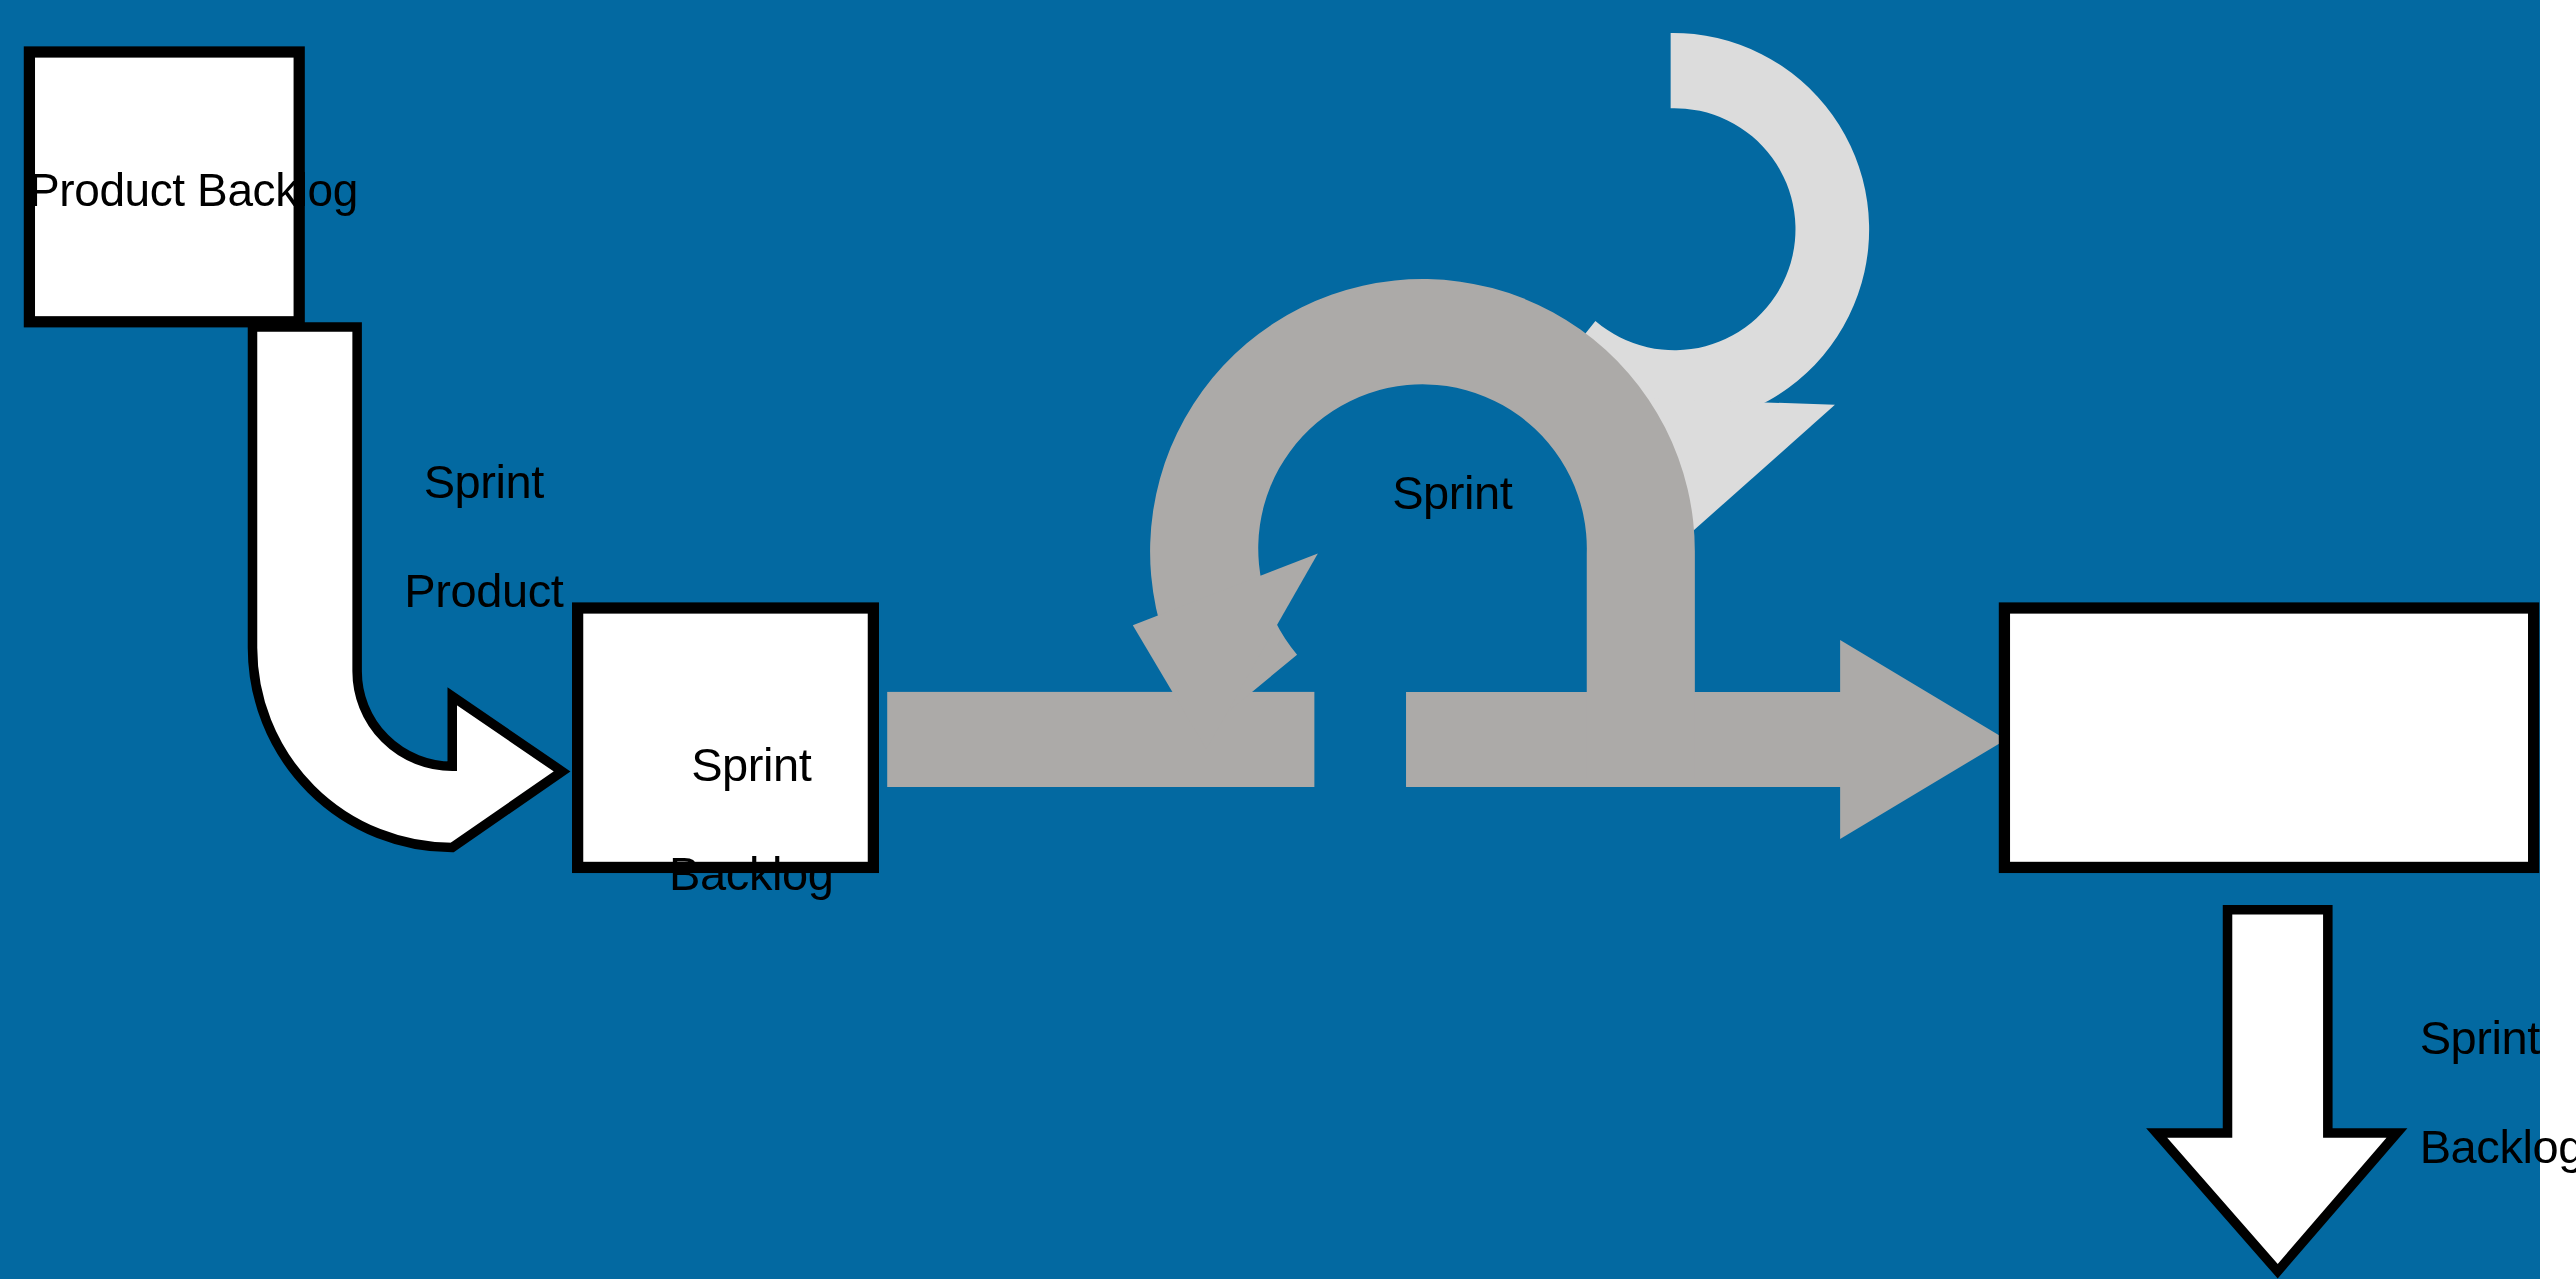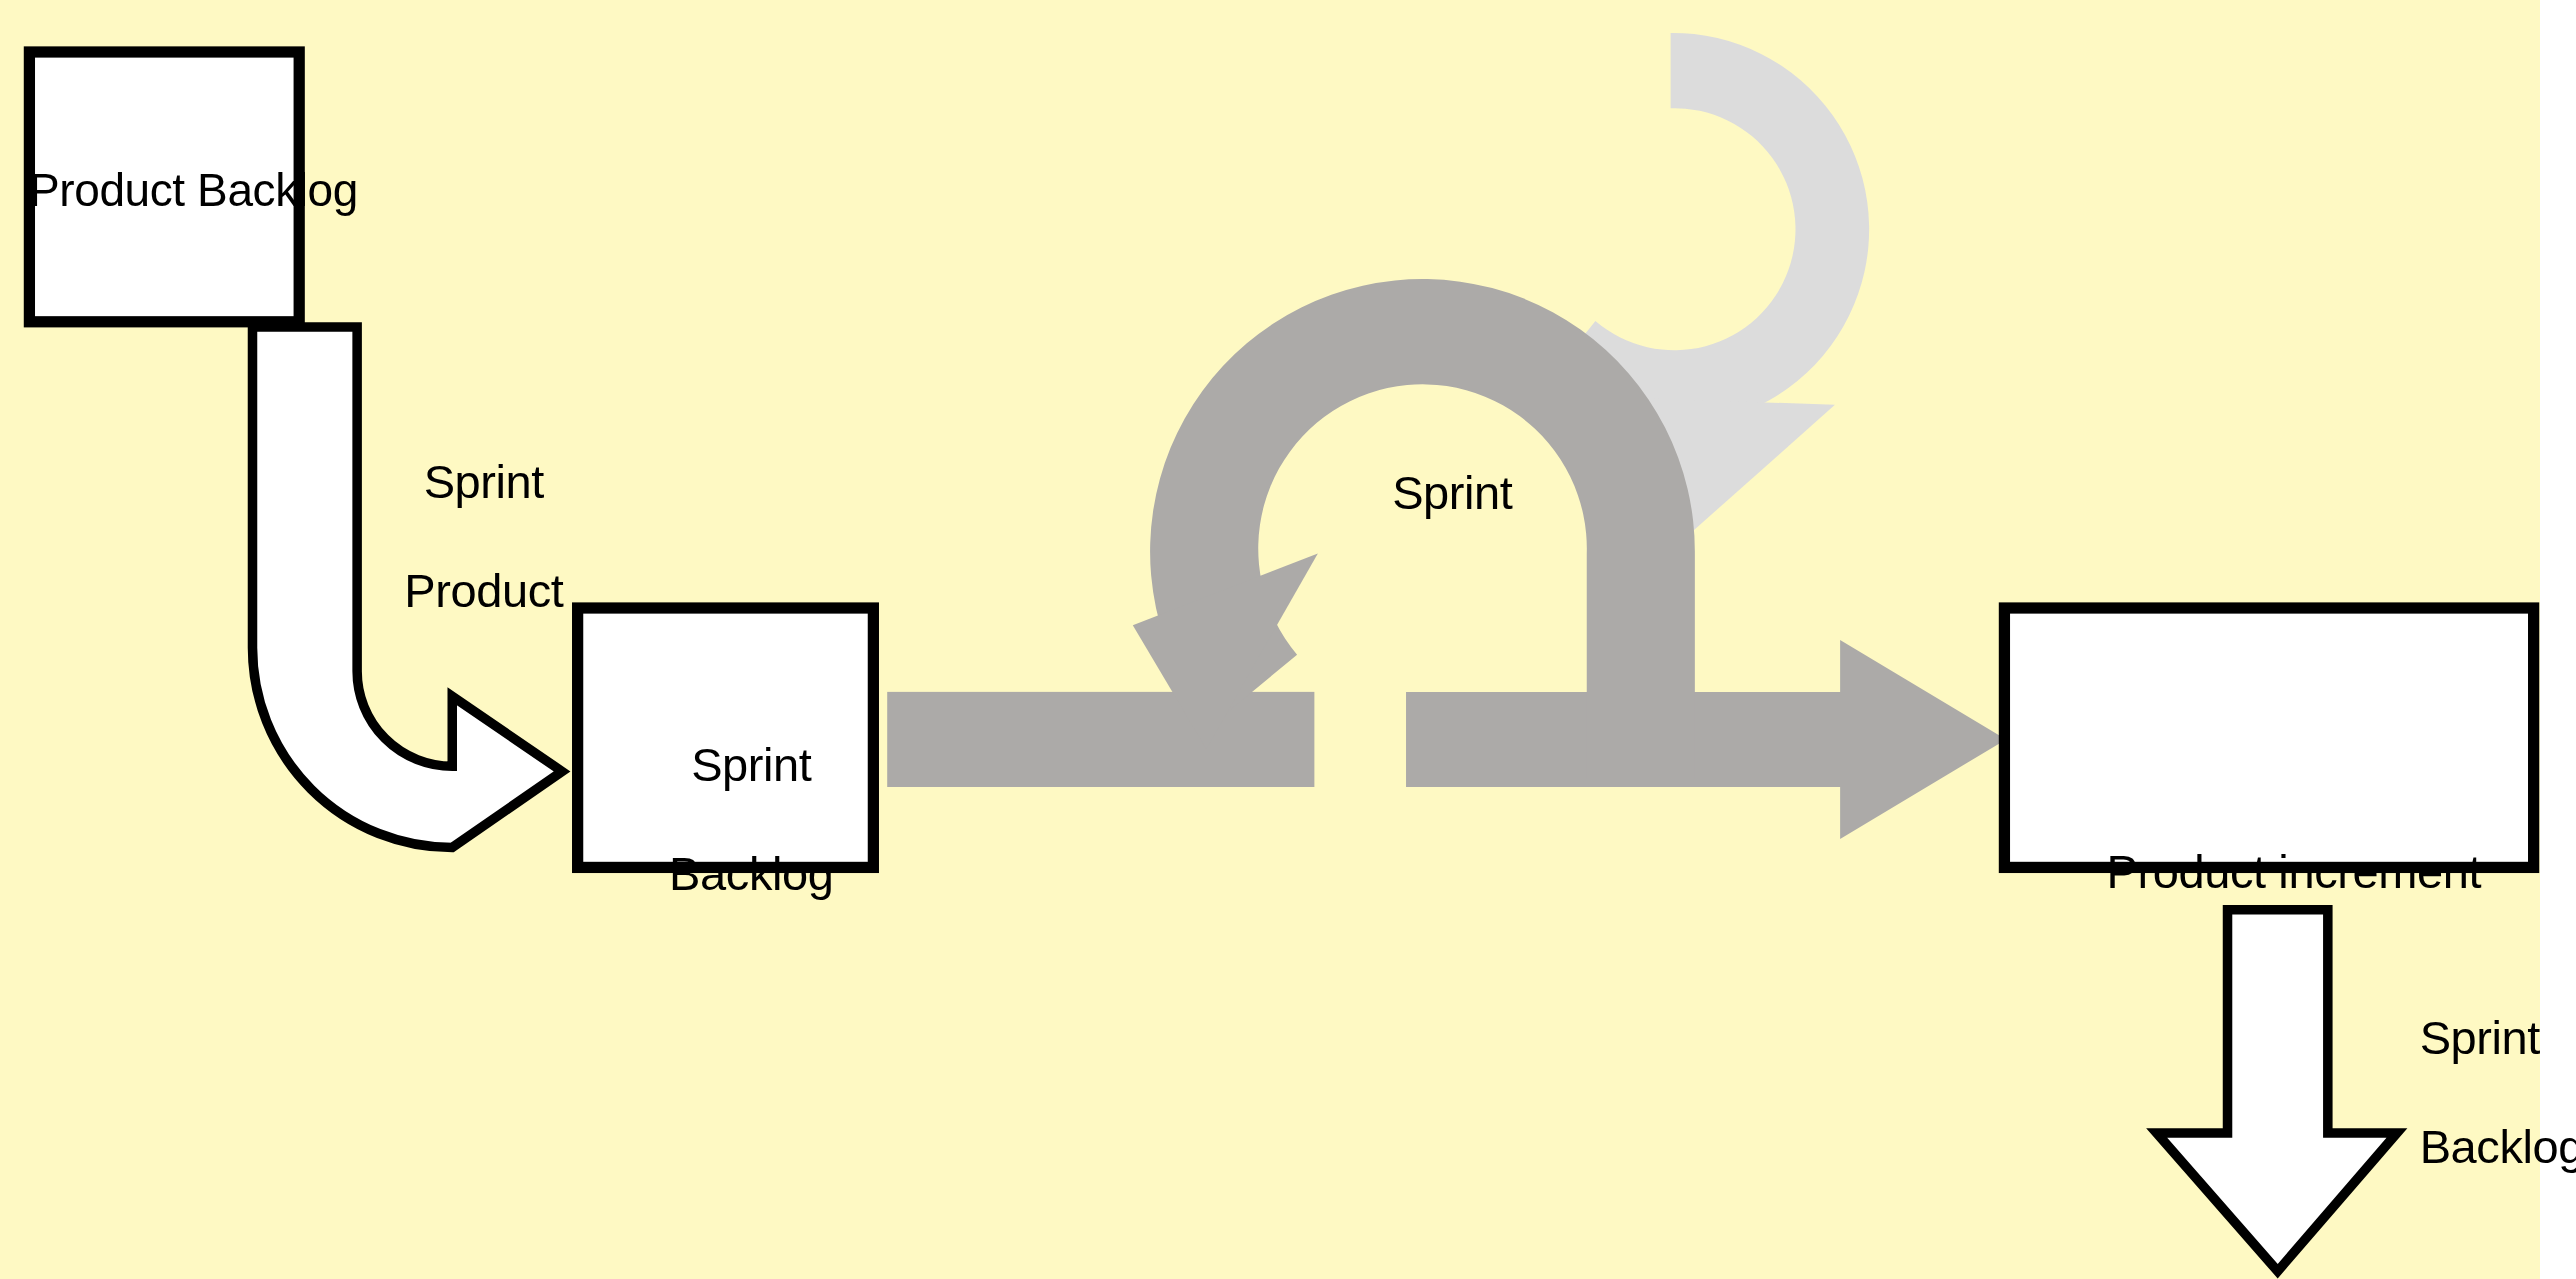--- a/index.html
+++ b/index.html
@@ -10,21 +10,21 @@
   body {
     width: 2576px;
     height: 1280px;
     overflow: hidden;
     font-family: "Liberation Sans", sans-serif;
   }
   #canvas {
     position: relative;
     width: 2540px;
     height: 1280px;
-    background: #fef9c3;
+    background: #0369a1;
   }
   svg.layer {
     position: absolute;
     top: 0;
     left: 0;
     width: 2576px;
     height: 1280px;
   }
   .box-rect {
     fill: #ffffff;
@@ -139,21 +139,20 @@
     <span>Backlog</span>
   </div>
 
   <div class="lbl" style="left:1254px; top:411px; width:346px; font-size:47px;">
     <span>Sprint</span><br>
   </div>
 
 
   <div class="lbl" style="left:2004px; top:681px; width:529px; font-size:47px;">
     <br>
-    <span>Product increment</span>
   </div>
 
   <div class="lbl" style="left:2369px; top:956px; width:208px; font-size:47px; text-align:left;">
     <span>Sprint</span><br>
     <span>Backlog</span>
   </div>
 
 </div>
 
 

